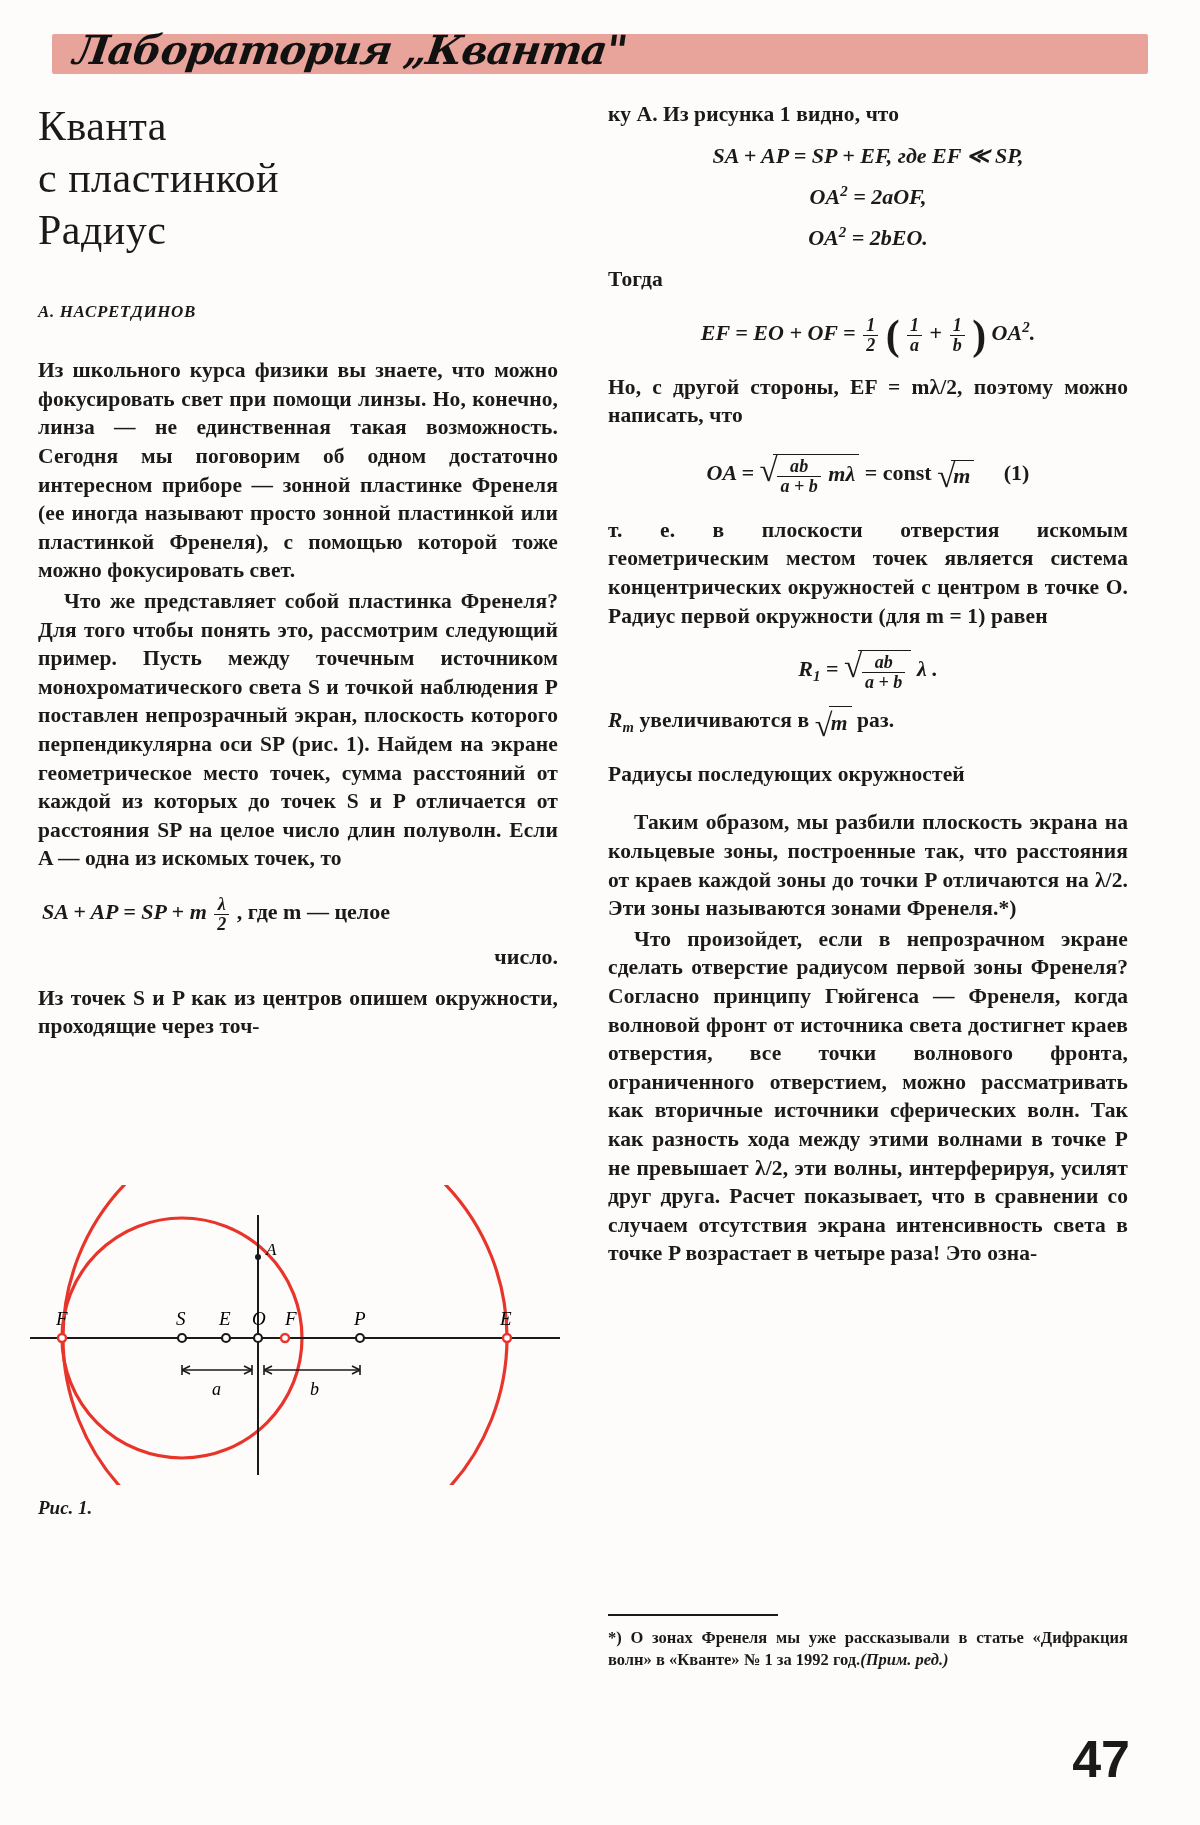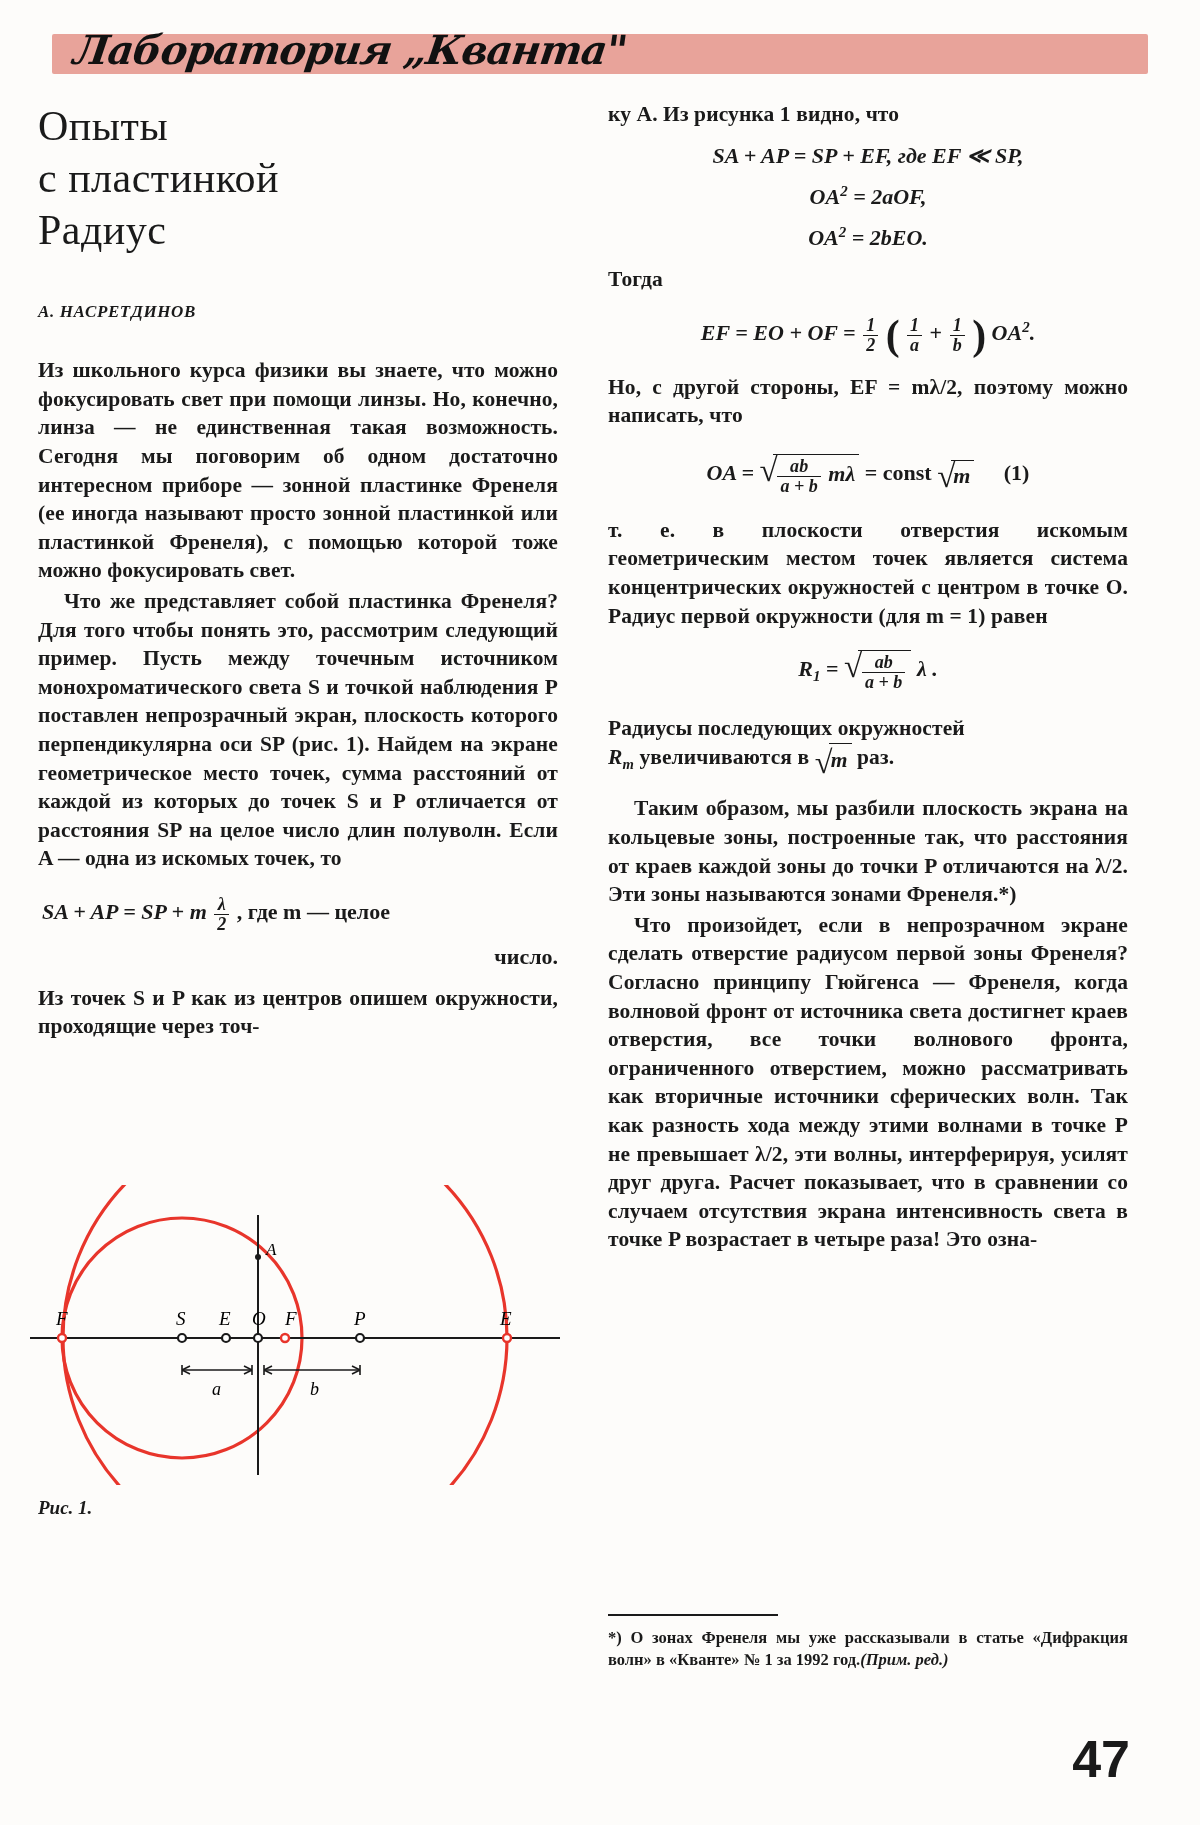--- a/index.html
+++ b/index.html
@@ -193,21 +193,21 @@
 <div class="page">
 
   <div class="masthead">
     <div class="masthead-bar"></div>
     <div class="masthead-script">Лаборатория „Кванта"</div>
   </div>
 
   <div class="col col-left">
 
     <h1 class="title">
-      <span>Опыты</span><br>
+      <span>Кванта</span><br>
       <span>с пластинкой</span><br>
       <span>Радиус</span>
     </h1>
 
     <div class="author">А. НАСРЕТДИНОВ</div>
 
     <p class="body">Из школьного курса физики вы знаете, что можно фокусировать свет при помощи линзы. Но, конечно, линза — не единственная такая возможность. Сегодня мы поговорим об одном достаточно интересном приборе — зонной пластинке Френеля (ее иногда называют просто зонной пластинкой или пластинкой Френеля), с помощью которой тоже можно фокусировать свет.</p>
 
     <p class="body indent" style="margin-top:2px;">Что же представляет собой пластинка Френеля? Для того чтобы понять это, рассмотрим следующий пример. Пусть между точечным источником монохроматического света S и точкой наблюдения P поставлен непрозрачный экран, плоскость которого перпендикулярна оси SP (рис. 1). Найдем на экране геометрическое место точек, сумма расстояний от каждой из которых до точек S и P отличается от расстояния SP на целое число длин полуволн. Если A — одна из искомых точек, то</p>
 
@@ -335,25 +335,25 @@
         <span class="rad">
           <span class="frac">
             <span class="n">ab</span>
             <span class="d">a + b</span>
           </span>
         </span>
       </span>
       <span>λ .</span>
     </div>
 
-    <p class="body" style="margin-top:22px;">Радиусы последующих окружностей</p>
     <p class="body" style="margin-top:0;">
       <span style="font-style:italic">R</span><sub style="font-style:italic">m</sub><span> увеличиваются в</span>
       <span class="sqrt" style="font-style:italic"><span class="rad">m</span></span><span> раз.</span>
     </p>
+    <p class="body" style="margin-top:22px;">Радиусы последующих окружностей</p>
 
     <p class="body indent" style="margin-top:20px;">Таким образом, мы разбили плоскость экрана на кольцевые зоны, построенные так, что расстояния от краев каждой зоны до точки P отличаются на λ/2. Эти зоны называются зонами Френеля.*)</p>
 
     <p class="body indent" style="margin-top:2px;">Что произойдет, если в непрозрачном экране сделать отверстие радиусом первой зоны Френеля? Согласно принципу Гюйгенса — Френеля, когда волновой фронт от источника света достигнет краев отверстия, все точки волнового фронта, ограниченного отверстием, можно рассматривать как вторичные источники сферических волн. Так как разность хода между этими волнами в точке P не превышает λ/2, эти волны, интерферируя, усилят друг друга. Расчет показывает, что в сравнении со случаем отсутствия экрана интенсивность света в точке P возрастает в четыре раза! Это озна-</p>
   </div>
 
   <div class="footnote">
     <div class="footnote-rule"></div>
     <p>
       <span>*) О зонах Френеля мы уже рассказывали в статье «Дифракция волн» в «Кванте» № 1 за 1992 год.</span><span class="ital">(Прим. ред.)</span>

